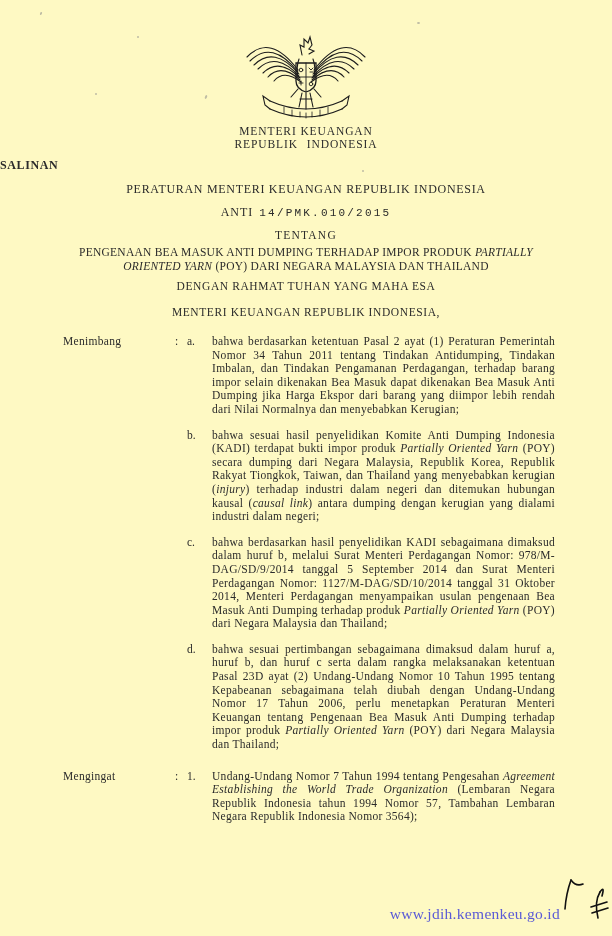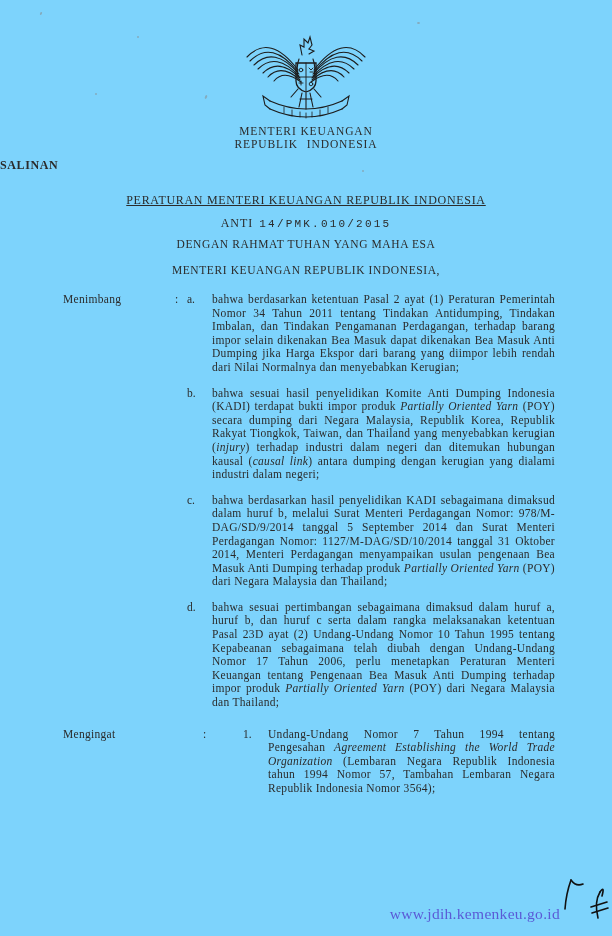--- a/index.html
+++ b/index.html
@@ -1,21 +1,21 @@
 <!DOCTYPE html>
 <html><head>
 <meta charset="utf-8">
 <style>
   * { margin:0; padding:0; box-sizing:border-box; }
   html,body { background:#e8e8e8; }
   .page {
     position:relative;
     width:612px; height:936px;
     margin:0 auto;
-    background:#7dd3fc;
+    background:#fef9c3;
     overflow:hidden;
     font-family:"Liberation Serif", serif;
     color:#2b2b2b;
   }
   
   .emblem-wrap { padding-top:33px; text-align:center; }
   .emblem-wrap svg { display:inline-block; }
   .lh-ministry {
     text-align:center; font-size:11.5px; letter-spacing:0.9px;
     margin-top:2px;
@@ -23,38 +23,38 @@
   .lh-republic {
     text-align:center; font-size:11.5px; letter-spacing:0.9px; word-spacing:5px;
     margin-top:1px;
   }
   .copy-stamp {
     text-align:left; font-weight:bold; font-size:12px; letter-spacing:0.6px;
     margin-top:8px;
   }
   
   .reg-line {
-    text-align:center; font-size:12px; letter-spacing:0.7px; margin-top:20px;text-decoration:underline;
+    text-align:center; font-size:12px; letter-spacing:0.7px; margin-top:9px;
   }
   .num-line { text-align:center; margin-top:8px; font-size:12px; letter-spacing:1px; }
   .num-value {
     font-family:"Liberation Mono","DejaVu Sans Mono",monospace;
     font-size:11px; letter-spacing:2.2px; margin-left:6px;
   }
   .about-line { text-align:center; font-size:11.5px; letter-spacing:1.2px; margin-top:9px; }
   .subject {
     text-align:center; font-size:11.5px; letter-spacing:0.25px; line-height:13.5px;
     margin:5px 55px 0 55px;
   }
   .invocation { text-align:center; font-size:11.5px; letter-spacing:0.6px; margin-top:7px; }
   .issuer { text-align:center; font-size:11.5px; letter-spacing:0.6px; margin-top:14px; }
   
   .body-block { margin-top:17px; }
   .section { display:flex; align-items:flex-start; font-size:11.5px; }
-  .section + .section { margin-top:18px;gap:28px; }
+  .section + .section { margin-top:18px; }
   .sec-label { width:112px; margin-left:63px; flex:none; letter-spacing:0.3px; }
   .sec-colon { width:12px; flex:none; }
   .sec-items { flex:1; margin-right:57px; }
   .item { display:flex; margin-bottom:12px; }
   .item:last-child { margin-bottom:0; }
   .item-marker { width:25px; flex:none; }
   .item-text {
     flex:1; text-align:justify; line-height:13.6px;
     letter-spacing:0.3px;
   }
@@ -128,20 +128,22 @@
       <path d="M40,74 l0,6 M48,77 l0,6 M56,79 l0,5 M62,80 l0,5 M68,79 l0,5 M76,77 l0,6 M84,74 l0,6" stroke-width="0.8"></path>
     </svg>
     <div class="lh-ministry">MENTERI KEUANGAN</div>
     <div class="lh-republic">REPUBLIK INDONESIA</div>
   </div>
 
   <div class="copy-stamp">SALINAN</div>
 
   <div class="reg-line">PERATURAN MENTERI KEUANGAN REPUBLIK INDONESIA</div>
   <div class="num-line"><span>ANTI</span><span class="num-value">14/PMK.010/2015</span></div>
+  <div class="about-line">TENTANG</div>
+  <div class="subject"><span>PENGENAAN BEA MASUK ANTI DUMPING TERHADAP IMPOR PRODUK </span><span style="font-style: italic;">PARTIALLY ORIENTED YARN</span><span> (POY) DARI NEGARA MALAYSIA DAN THAILAND</span></div>
   <div class="invocation">DENGAN RAHMAT TUHAN YANG MAHA ESA</div>
   <div class="issuer">MENTERI KEUANGAN REPUBLIK INDONESIA,</div>
 
   <div class="body-block">
 
     <div class="section">
       <div class="sec-label">Menimbang</div>
       <div class="sec-colon">:</div>
       <div class="sec-items">
 

